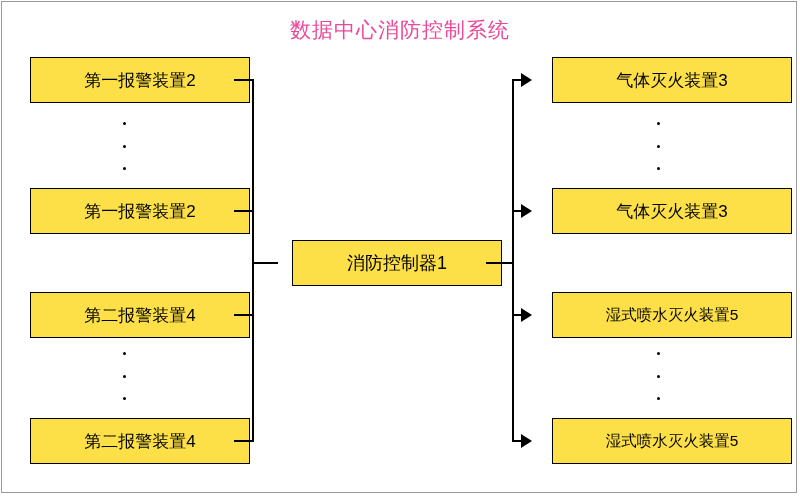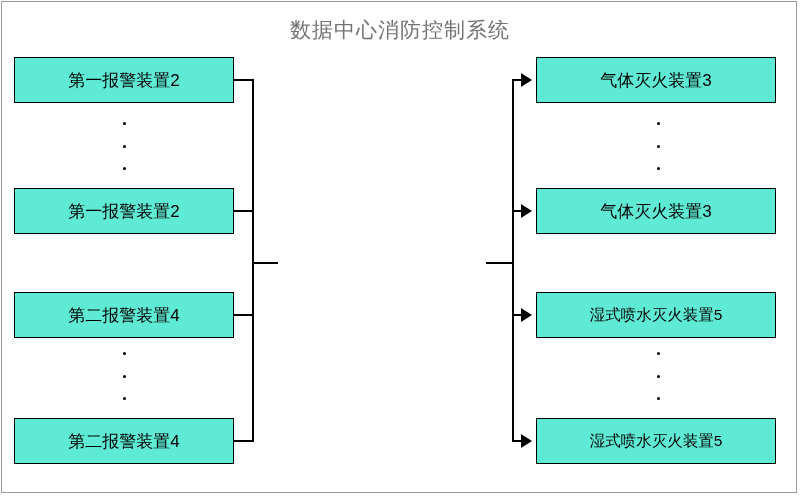--- a/index.html
+++ b/index.html
@@ -24,35 +24,36 @@
     border: 1px solid #9a9a9a;
     box-sizing: border-box;
   }
   .title {
     position: absolute;
     left: 0;
     top: 16px;
     width: 800px;
     text-align: center;
     font-size: 21px;
-    color: #737373;
+    color: #ec4899;
     letter-spacing: 1px;
   }
   .box {
     position: absolute;
     box-sizing: border-box;
     border: 1px solid #000000;
-    background: #5eead4;
+    background: #fde047;
     display: flex;
     align-items: center;
     justify-content: center;
     font-size: 17px;
     color: #000000;
     text-align: center;
     white-space: nowrap;
+    margin-left: 16px;
   }
   .box.small-text {
     font-size: 15.5px;
     text-align: center;
   }
   .controller {
     font-size: 18px;
   }
   .line {
     position: absolute;
@@ -112,20 +113,23 @@
     <div class="dot"></div>
     <div class="dot"></div>
     <div class="dot"></div>
   </div>
   <div class="dots" style="left:114px; top:352px; height:48px;">
     <div class="dot"></div>
     <div class="dot"></div>
     <div class="dot"></div>
   </div>
 
+  <div class="box controller" style="left:276px; top:240px; width:210px; height:46px;">
+    <span>消防控制器1</span>
+  </div>
 
   <div class="box" style="left:536px; top:57px; width:240px; height:46px;">
     <span>气体灭火装置3</span>
   </div>
 
   <div class="box" style="left:536px; top:188px; width:240px; height:46px;">
     <span>气体灭火装置3</span>
   </div>
 
   <div class="box small-text" style="left:536px; top:292px; width:240px; height:46px;">

